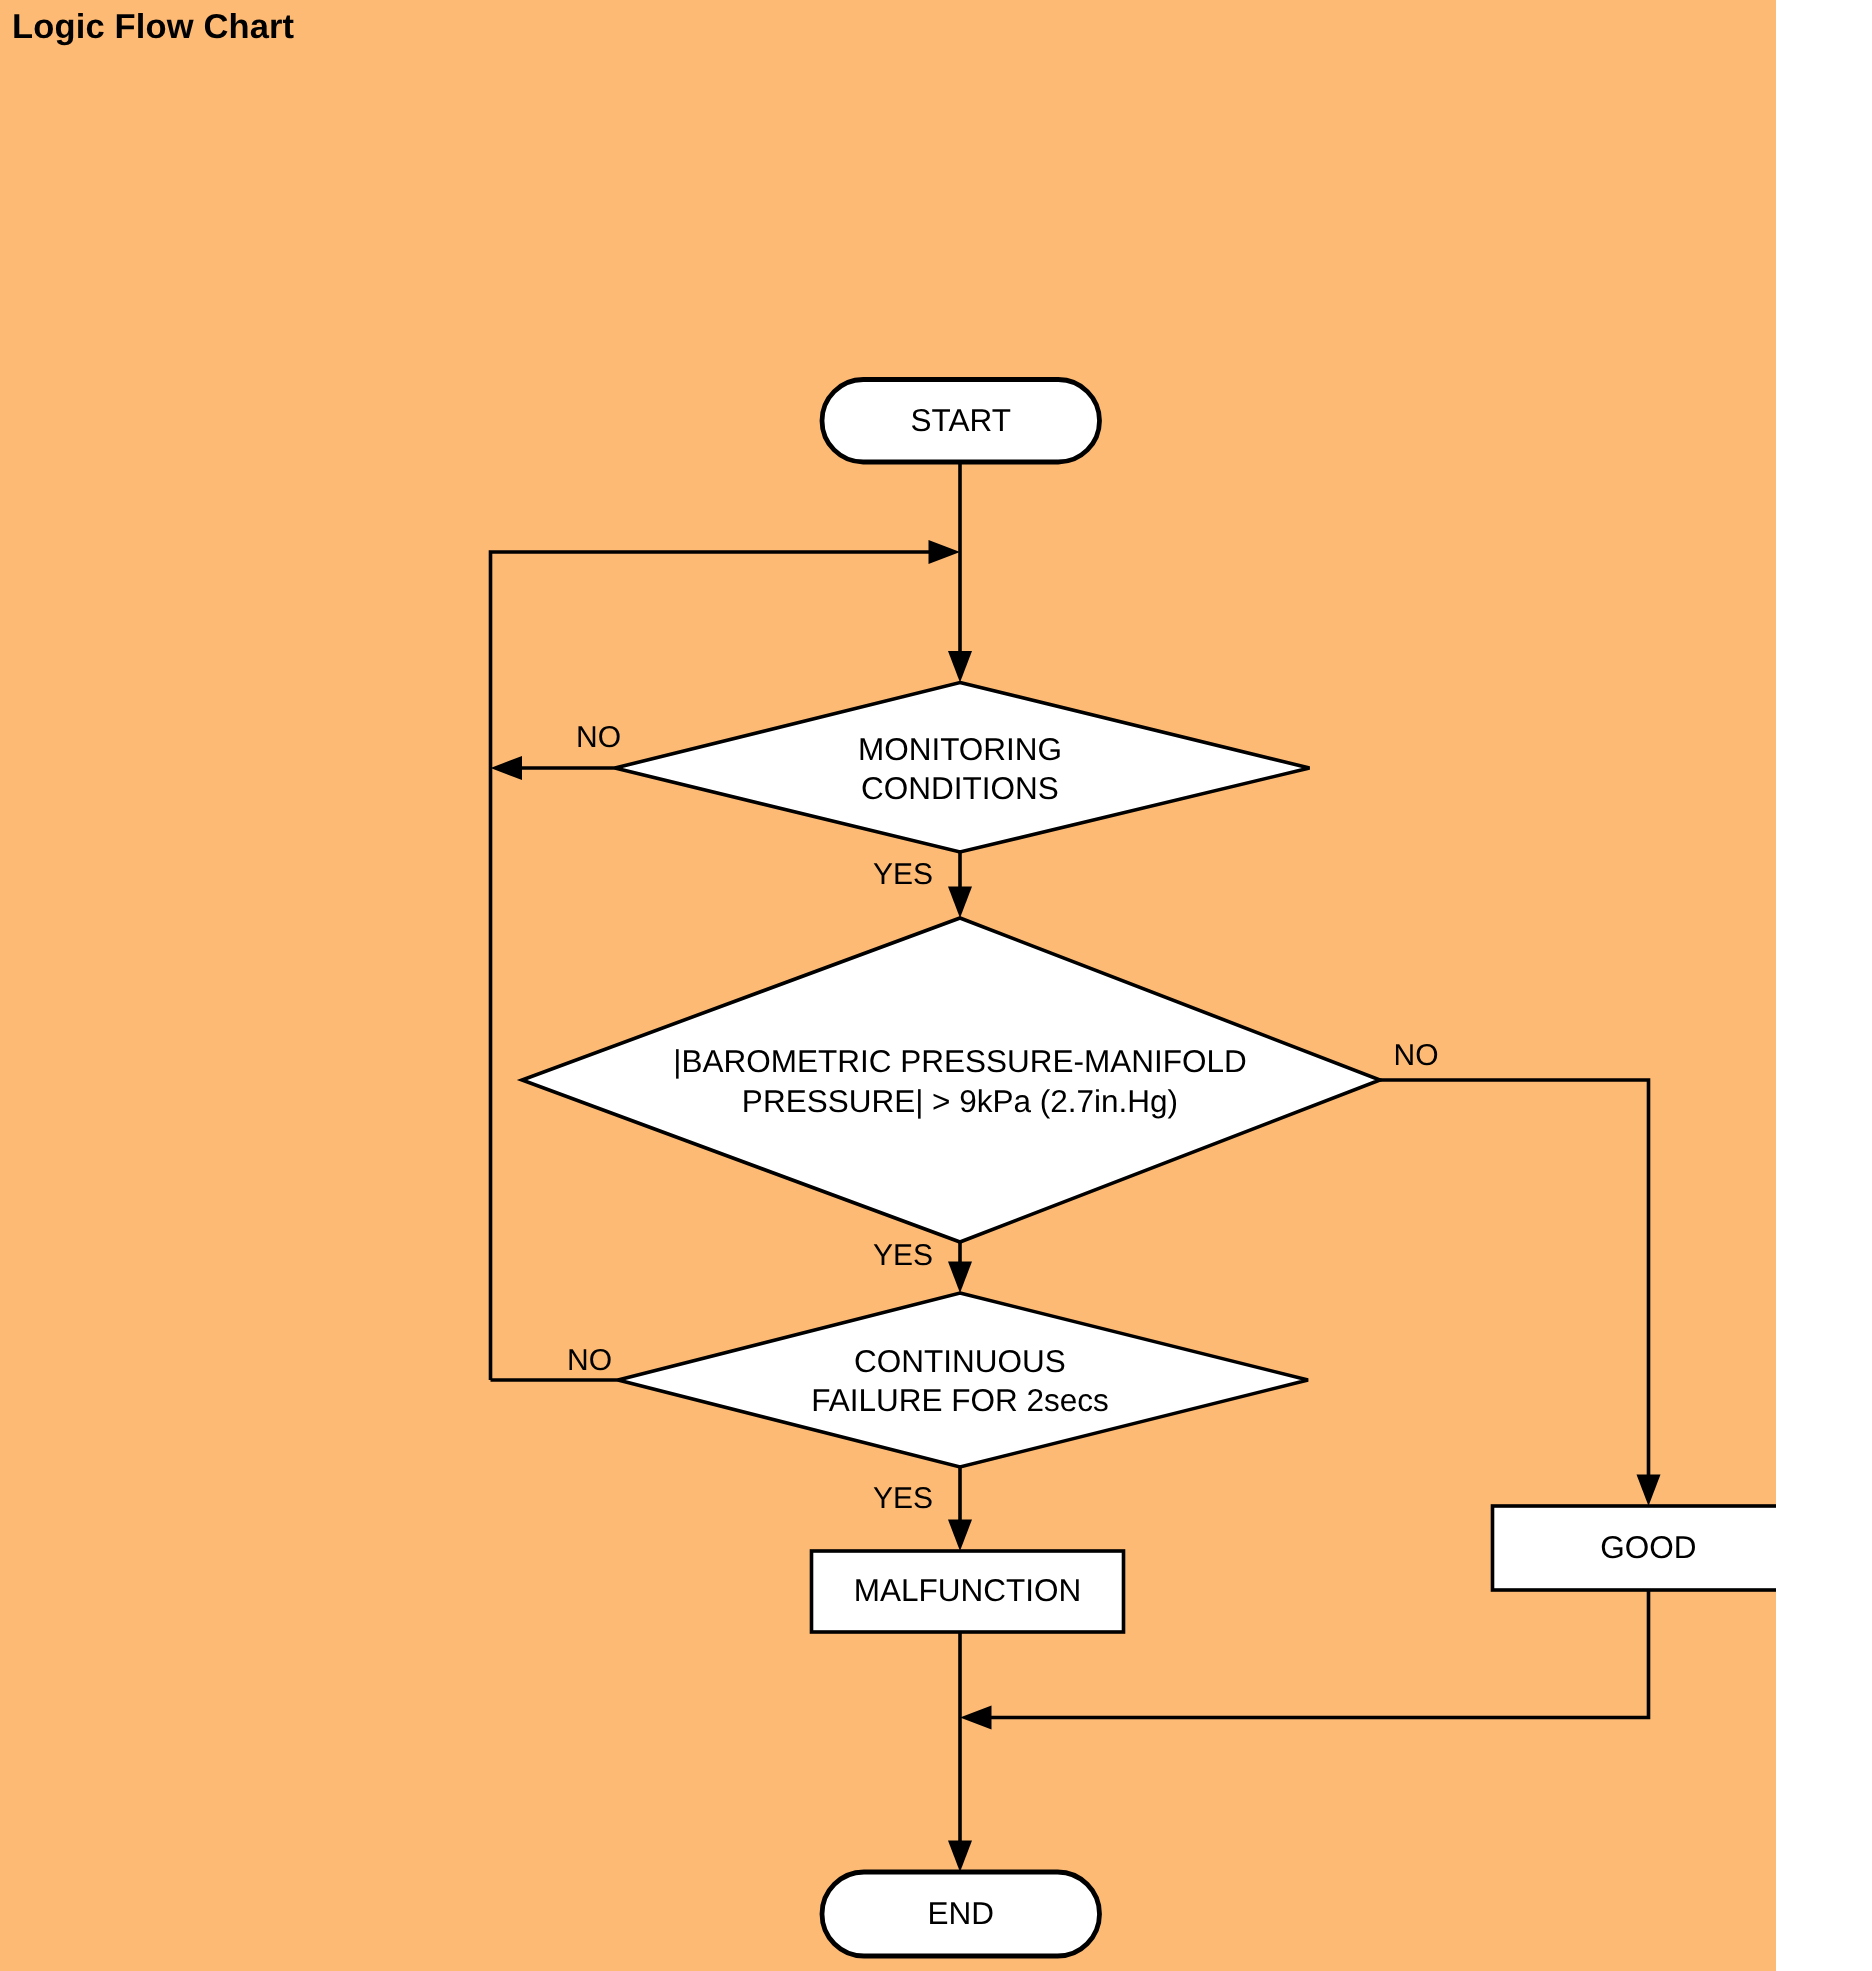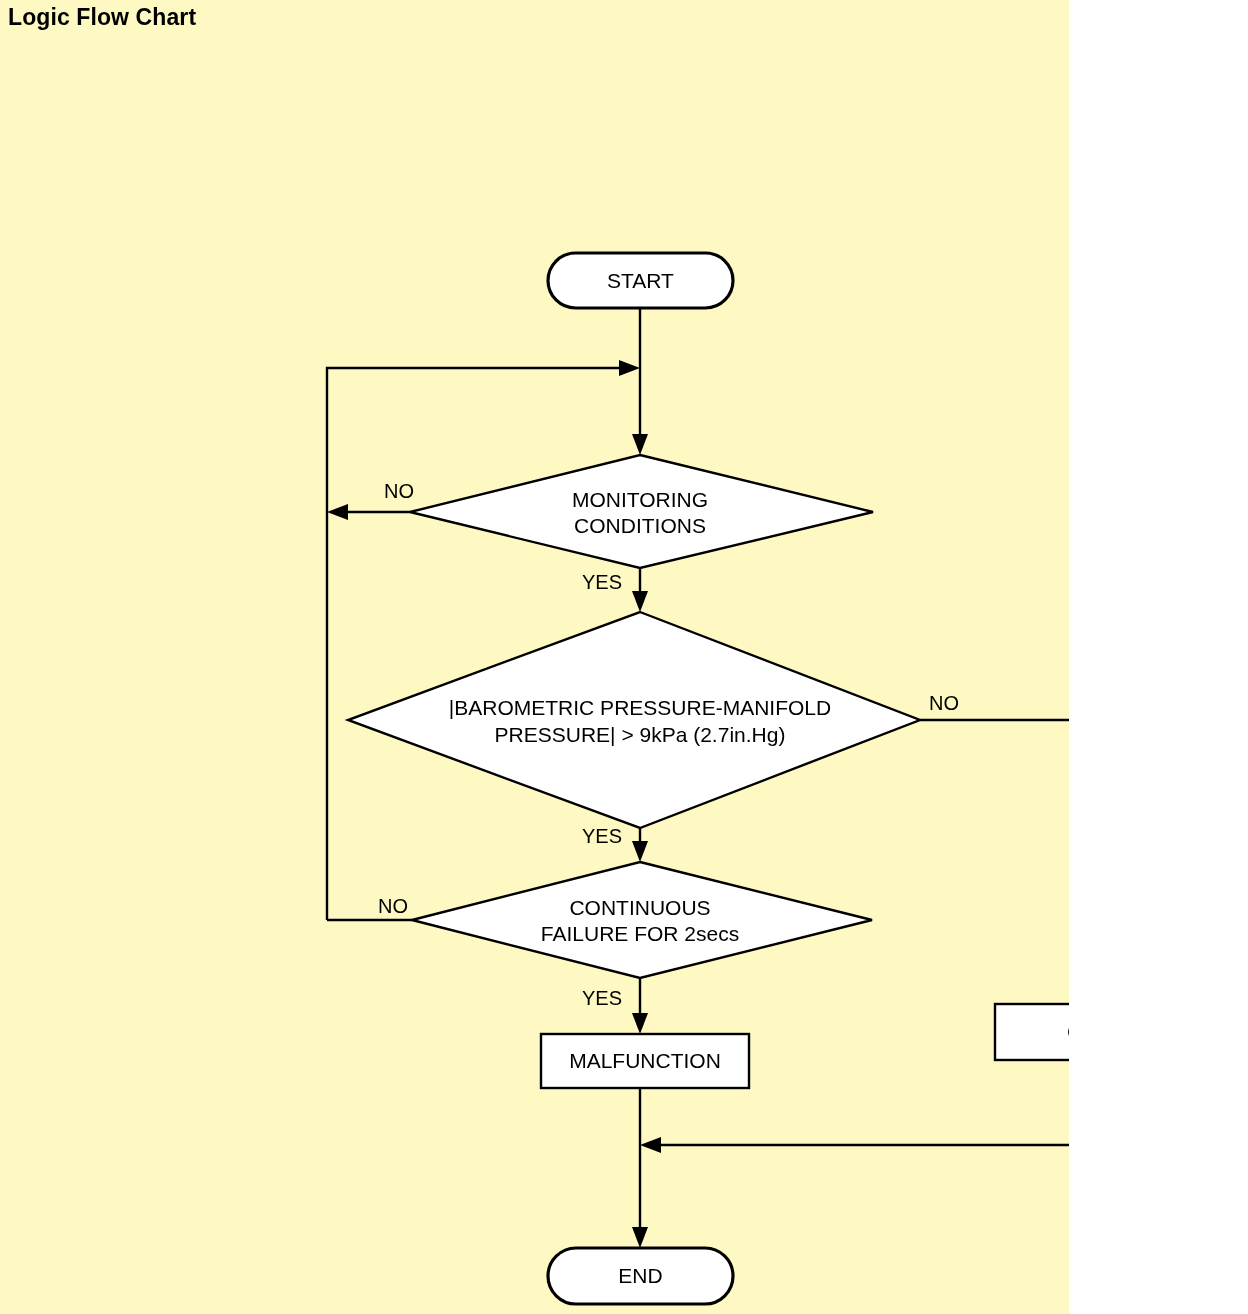--- a/index.html
+++ b/index.html
@@ -7,23 +7,23 @@
     margin: 0;
     padding: 0;
     background: #ffffff;
   }
   body {
     font-family: "Liberation Sans", sans-serif;
     color: #000000;
   }
   #page {
     position: relative;
-    width: 1069px;
+    width: 1184px;
     height: 1314px;
-    background: #fef9c3;
+    background: #fdba74;
     overflow: hidden;
   }
   #chart-title {
     position: absolute;
     left: 8px;
     top: 4px;
     font-size: 23px;
     font-weight: bold;
     letter-spacing: 0.1px;
     white-space: nowrap;

